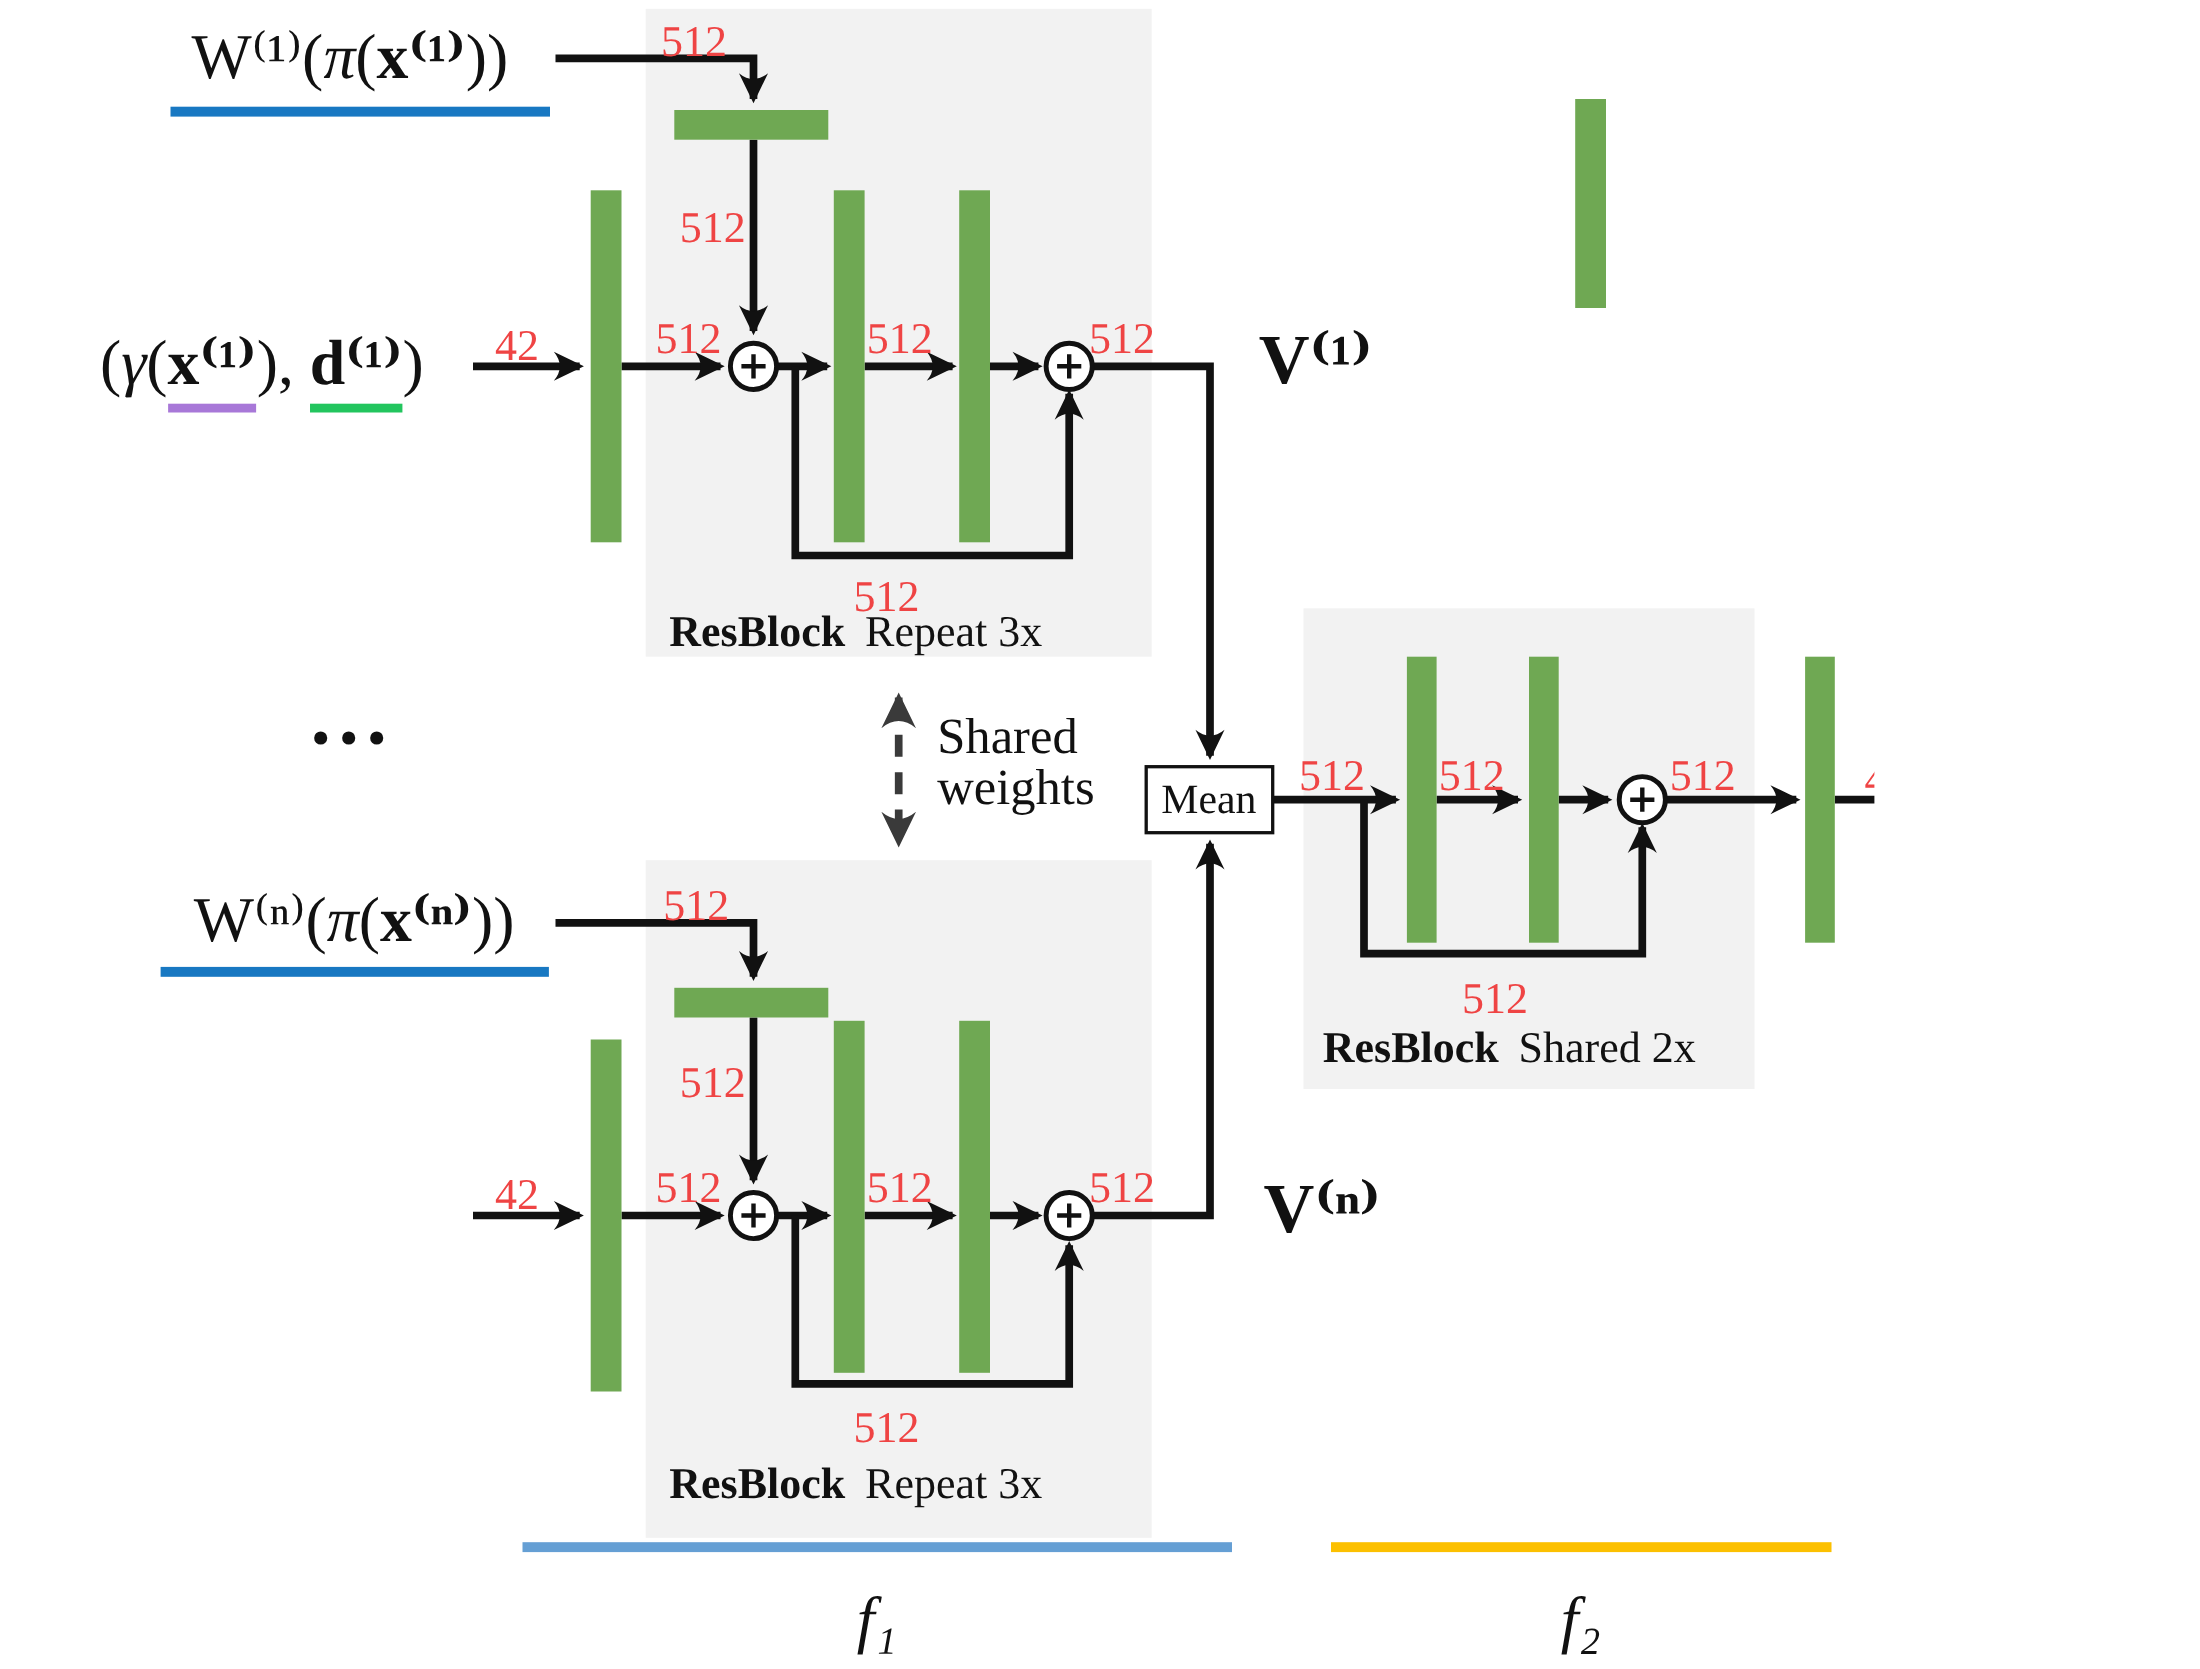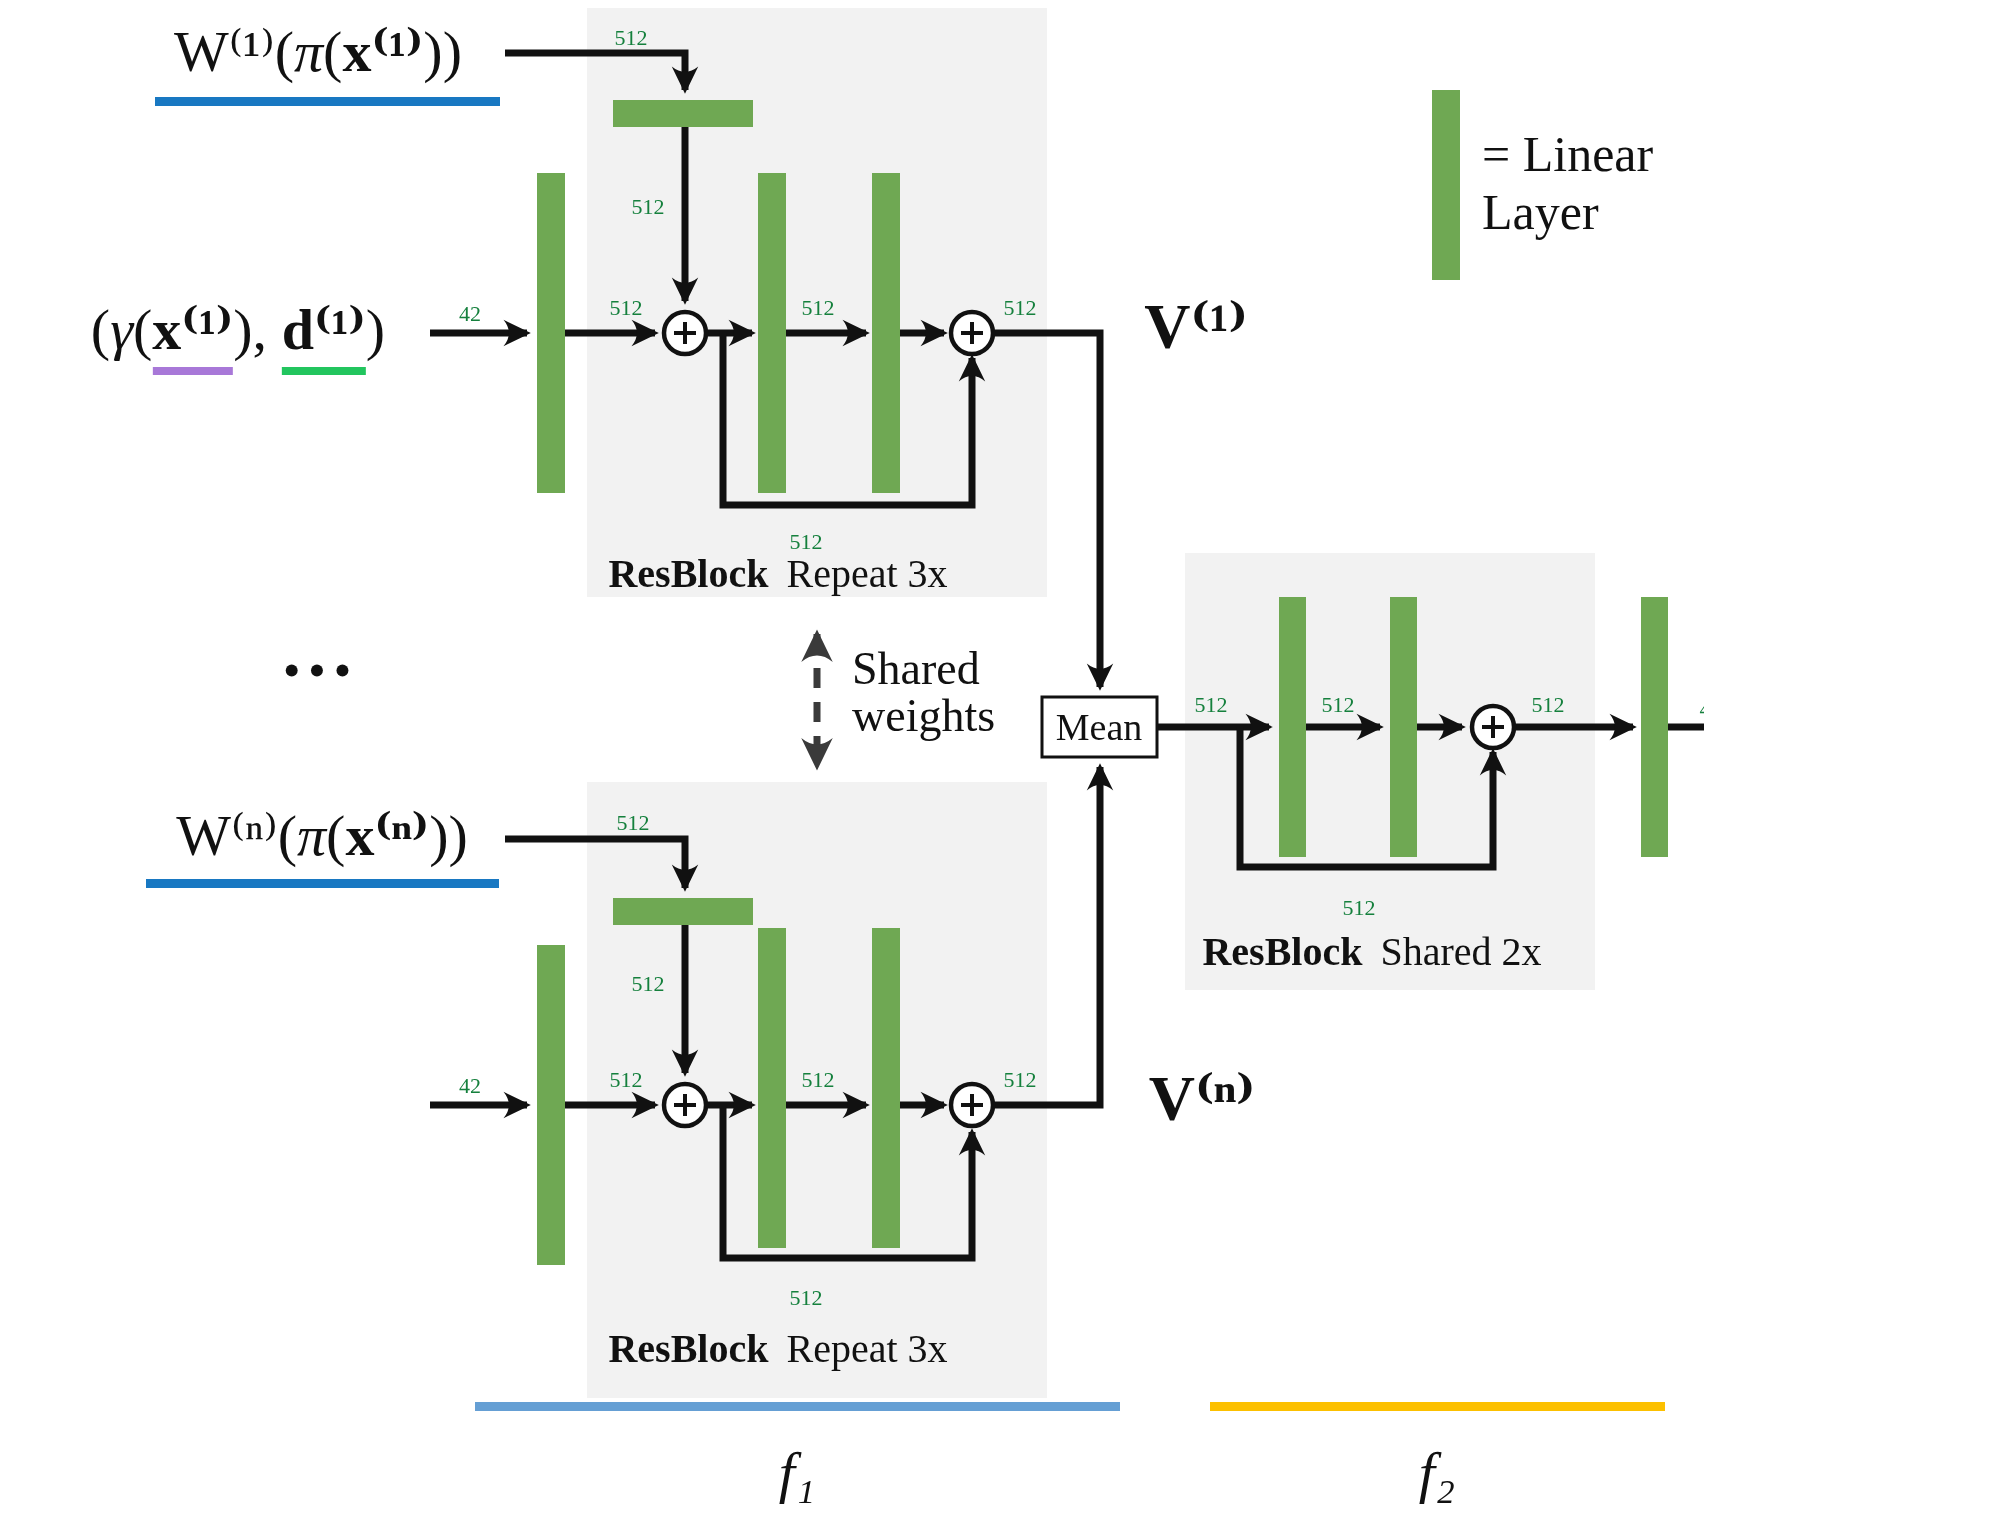--- a/index.html
+++ b/index.html
@@ -2,21 +2,21 @@
 <html><head>
 <meta charset="utf-8">
 <style>
   html,body{margin:0;padding:0;background:#ffffff;}
   #canvas{
     position:relative;width:1704px;height:1517px;background:#ffffff;overflow:hidden;
     font-family:"Liberation Serif","DejaVu Serif",serif;color:#111111;
   }
   #diagram-svg{position:absolute;left:0;top:0;}
   .lbl{position:absolute;transform:translate(-50%,-50%);white-space:nowrap;line-height:1;}
-  .dim{font-size:22px;color:#15803d;}
+  .dim{font-size:40px;color:#ef4444;}
   .formula{font-size:58px;}
   .formula .bold{font-weight:bold;}
   .formula .ital{font-style:italic;}
   .u-purple{border-bottom:8px solid #a878d8;padding-bottom:5px;}
   .u-red{border-bottom:8px solid #22c55e;padding-bottom:5px;}
   .vlabel{font-size:64px;font-weight:bold;}
   .rgb-out{font-size:58px;}
   .legend-text{font-size:50px;transform:translate(0,-50%);}
   .mean-text{font-size:38px;}
   .rb{font-size:40px;display:flex;gap:18px;align-items:baseline;}
@@ -171,20 +171,19 @@
     <span>Shared 2x</span>
   </div>
 
   <div class="shared" style="position:absolute;left:852px;top:693px;">
     <div>Shared</div>
     <div>weights</div>
   </div>
 
   <div class="lbl mean-text" style="left:1099px;top:727px;">Mean</div>
 
-  <div class="legend-text" style="position:absolute;left:1482px;top:183px;">= Linear Layer</div>
 
   <div class="lbl rgb-out" style="left:1884px;top:728px;">(RGBσ)</div>
 
   <div class="lbl stage" style="left:797px;top:1473px;">f₁</div>
   <div class="lbl stage" style="left:1437px;top:1473px;">f₂</div>
 
 </div>
 
 </body></html>

